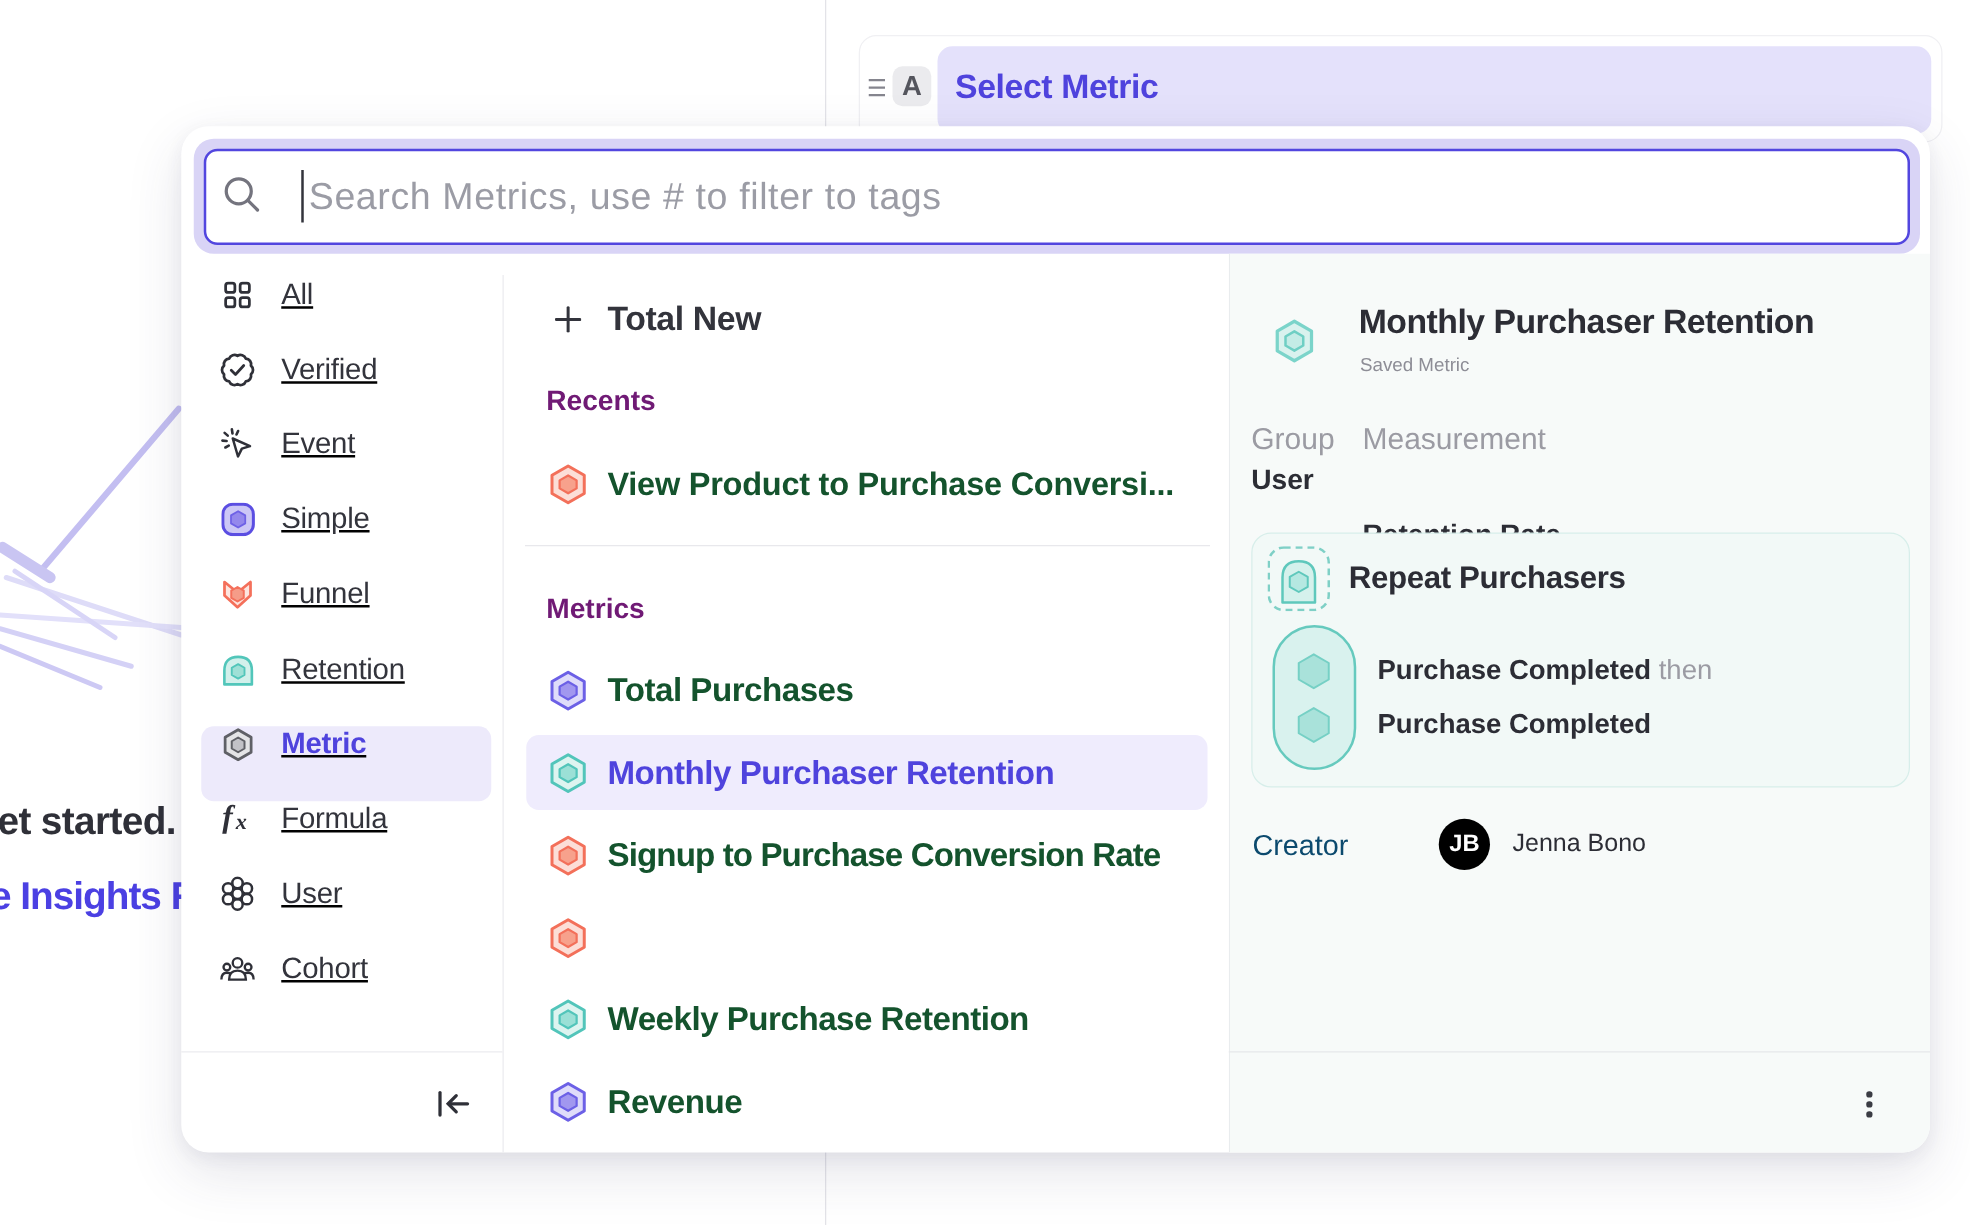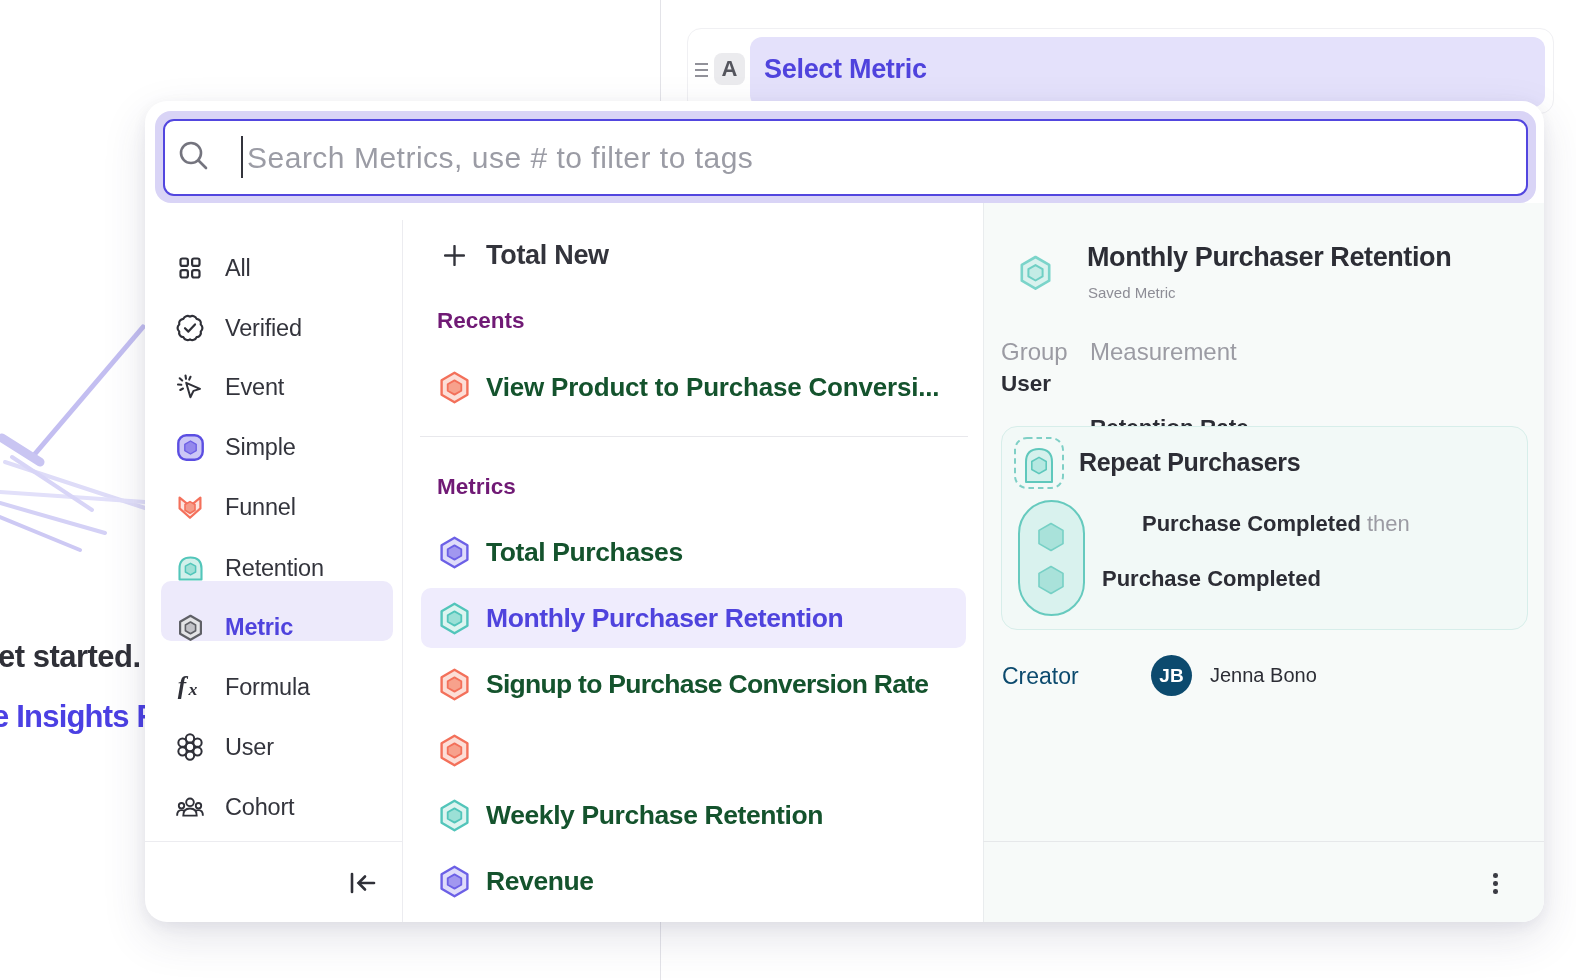--- a/index.html
+++ b/index.html
@@ -29,21 +29,21 @@
   #placeholder{left:247px;top:141px;font-size:30px;color:#9b9ca5;letter-spacing:0.5px;}
   
   #sidediv{left:402px;top:220px;width:1px;height:702px;background:#ececf0;}
   #sidefootdiv{left:145px;top:841px;width:257px;height:1px;background:#ececf0;}
   #middiv1{left:420px;top:436px;width:548px;height:1px;background:#e8e8ec;}
   
   #rpanel{left:983px;top:203px;width:561px;height:719px;background:#f7faf9;
           border-left:1px solid #e9ecee;border-radius:0 0 22px 0;box-sizing:border-box;}
   #rfootdiv{left:983px;top:841px;width:561px;height:1px;background:#e6e8ea;}
   
-  .sitem{position:absolute;left:176px;height:60px;display:flex;align-items:flex-end;}
+  .sitem{position:absolute;left:176px;height:60px;display:flex;align-items:flex-start;text-decoration:underline;}
   .sitem .ic{width:28px;height:28px;display:flex;align-items:center;justify-content:center;}
   .sitem .lb{margin-left:21px;font-size:23.5px;font-weight:500;color:#33343c;letter-spacing:-0.2px;}
   #selpill-side{left:161px;top:581px;width:232px;height:60px;background:#edeafb;border-radius:10px;}
   
   .mitem{position:absolute;left:439px;height:66px;display:flex;align-items:center;}
   .mitem .lb{margin-left:16px;font-size:26.5px;font-weight:700;color:#14532d;letter-spacing:-0.4px;}
   #selpill-mid{left:421px;top:588px;width:545px;height:60px;background:#efecfd;border-radius:10px;}
   .seclabel{position:absolute;left:437px;font-size:22.5px;font-weight:700;color:#701a75;}
   
   #rtitleicon{left:1019px;top:255px;}
@@ -52,25 +52,25 @@
   #glabel{left:1001px;top:338px;font-size:24px;color:#9b9ba3;}
   #mlabel{left:1090px;top:338px;font-size:24px;color:#9b9ba3;}
   #gval{left:1001px;top:371px;font-size:22.5px;font-weight:600;color:#2c2d35;}
   #mval{left:1090px;top:371px;font-size:22.5px;font-weight:600;color:#2c2d35;margin-top:44px;}
   #card{left:1001px;top:426px;width:527px;height:204px;background:#f2f9f7;border:1.5px solid #d7eeea;
         border-radius:16px;box-sizing:border-box;}
   #dashbox{left:1014px;top:437px;}
   #rcardtitle{left:1079px;top:448px;font-size:25px;font-weight:700;color:#2c2d35;letter-spacing:-0.3px;}
   #capsule{left:1018px;top:500px;width:67px;height:116px;background:#d9f2ee;border:2px solid #66cabe;
            border-radius:34px;box-sizing:border-box;}
-  #ptext1{left:1102px;top:511px;font-size:22px;font-weight:700;color:#2c2d35;margin-left:40px;}
+  #ptext1{left:1102px;top:523px;font-size:22px;font-weight:700;color:#2c2d35;}
   #ptext1 span{font-weight:400;color:#9b9ba3;}
   #ptext2{left:1102px;top:566px;font-size:22px;font-weight:700;color:#2c2d35;}
   #creator{left:1002px;top:663px;font-size:23px;color:#0c4a6e;}
-  #jb{left:1151px;top:655px;width:41px;height:41px;border-radius:50%;background:#0c4a6e;
+  #jb{left:1151px;top:655px;width:41px;height:41px;border-radius:50%;background:#000000;
       color:#fff;font-size:19px;font-weight:700;text-align:center;line-height:41px;}
   #jenna{left:1210px;top:664px;font-size:20px;color:#2c2d35;}
   #dots{left:1493px;top:873px;}
   #dots div{width:4.6px;height:4.6px;border-radius:50%;background:#3b3c44;margin-bottom:3.6px;}
   
   #plusicon{left:444px;top:245px;}
   #createnew{left:486px;top:240px;font-size:27px;font-weight:700;color:#33343c;letter-spacing:-0.3px;}
   #collapse{left:348px;top:870px;}
 </style>
 </head>

